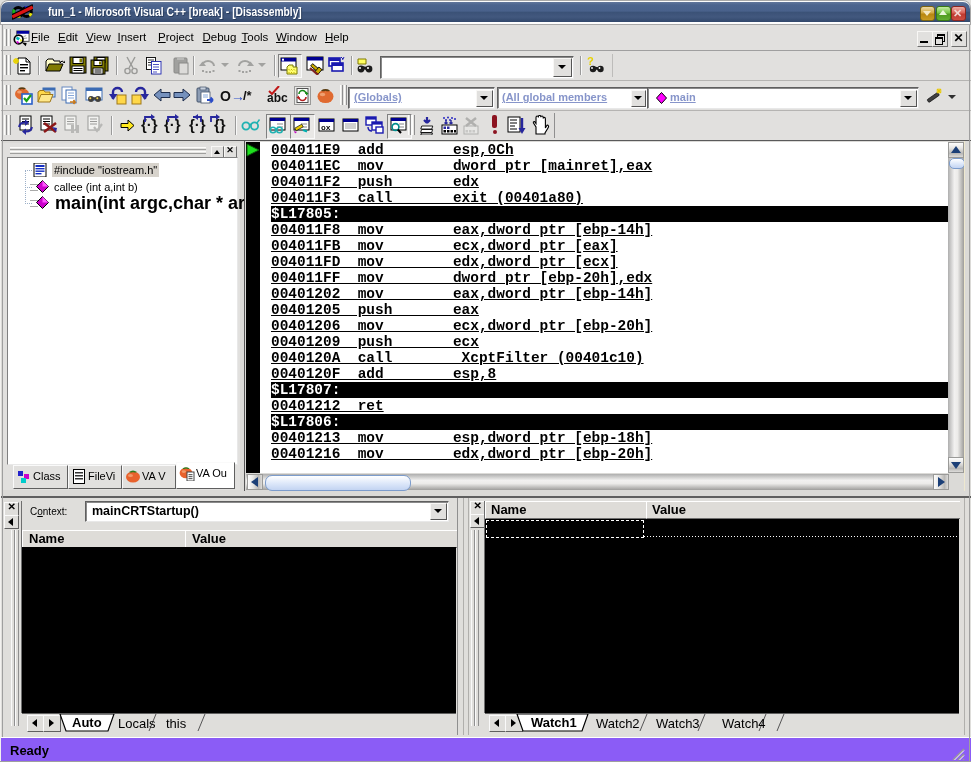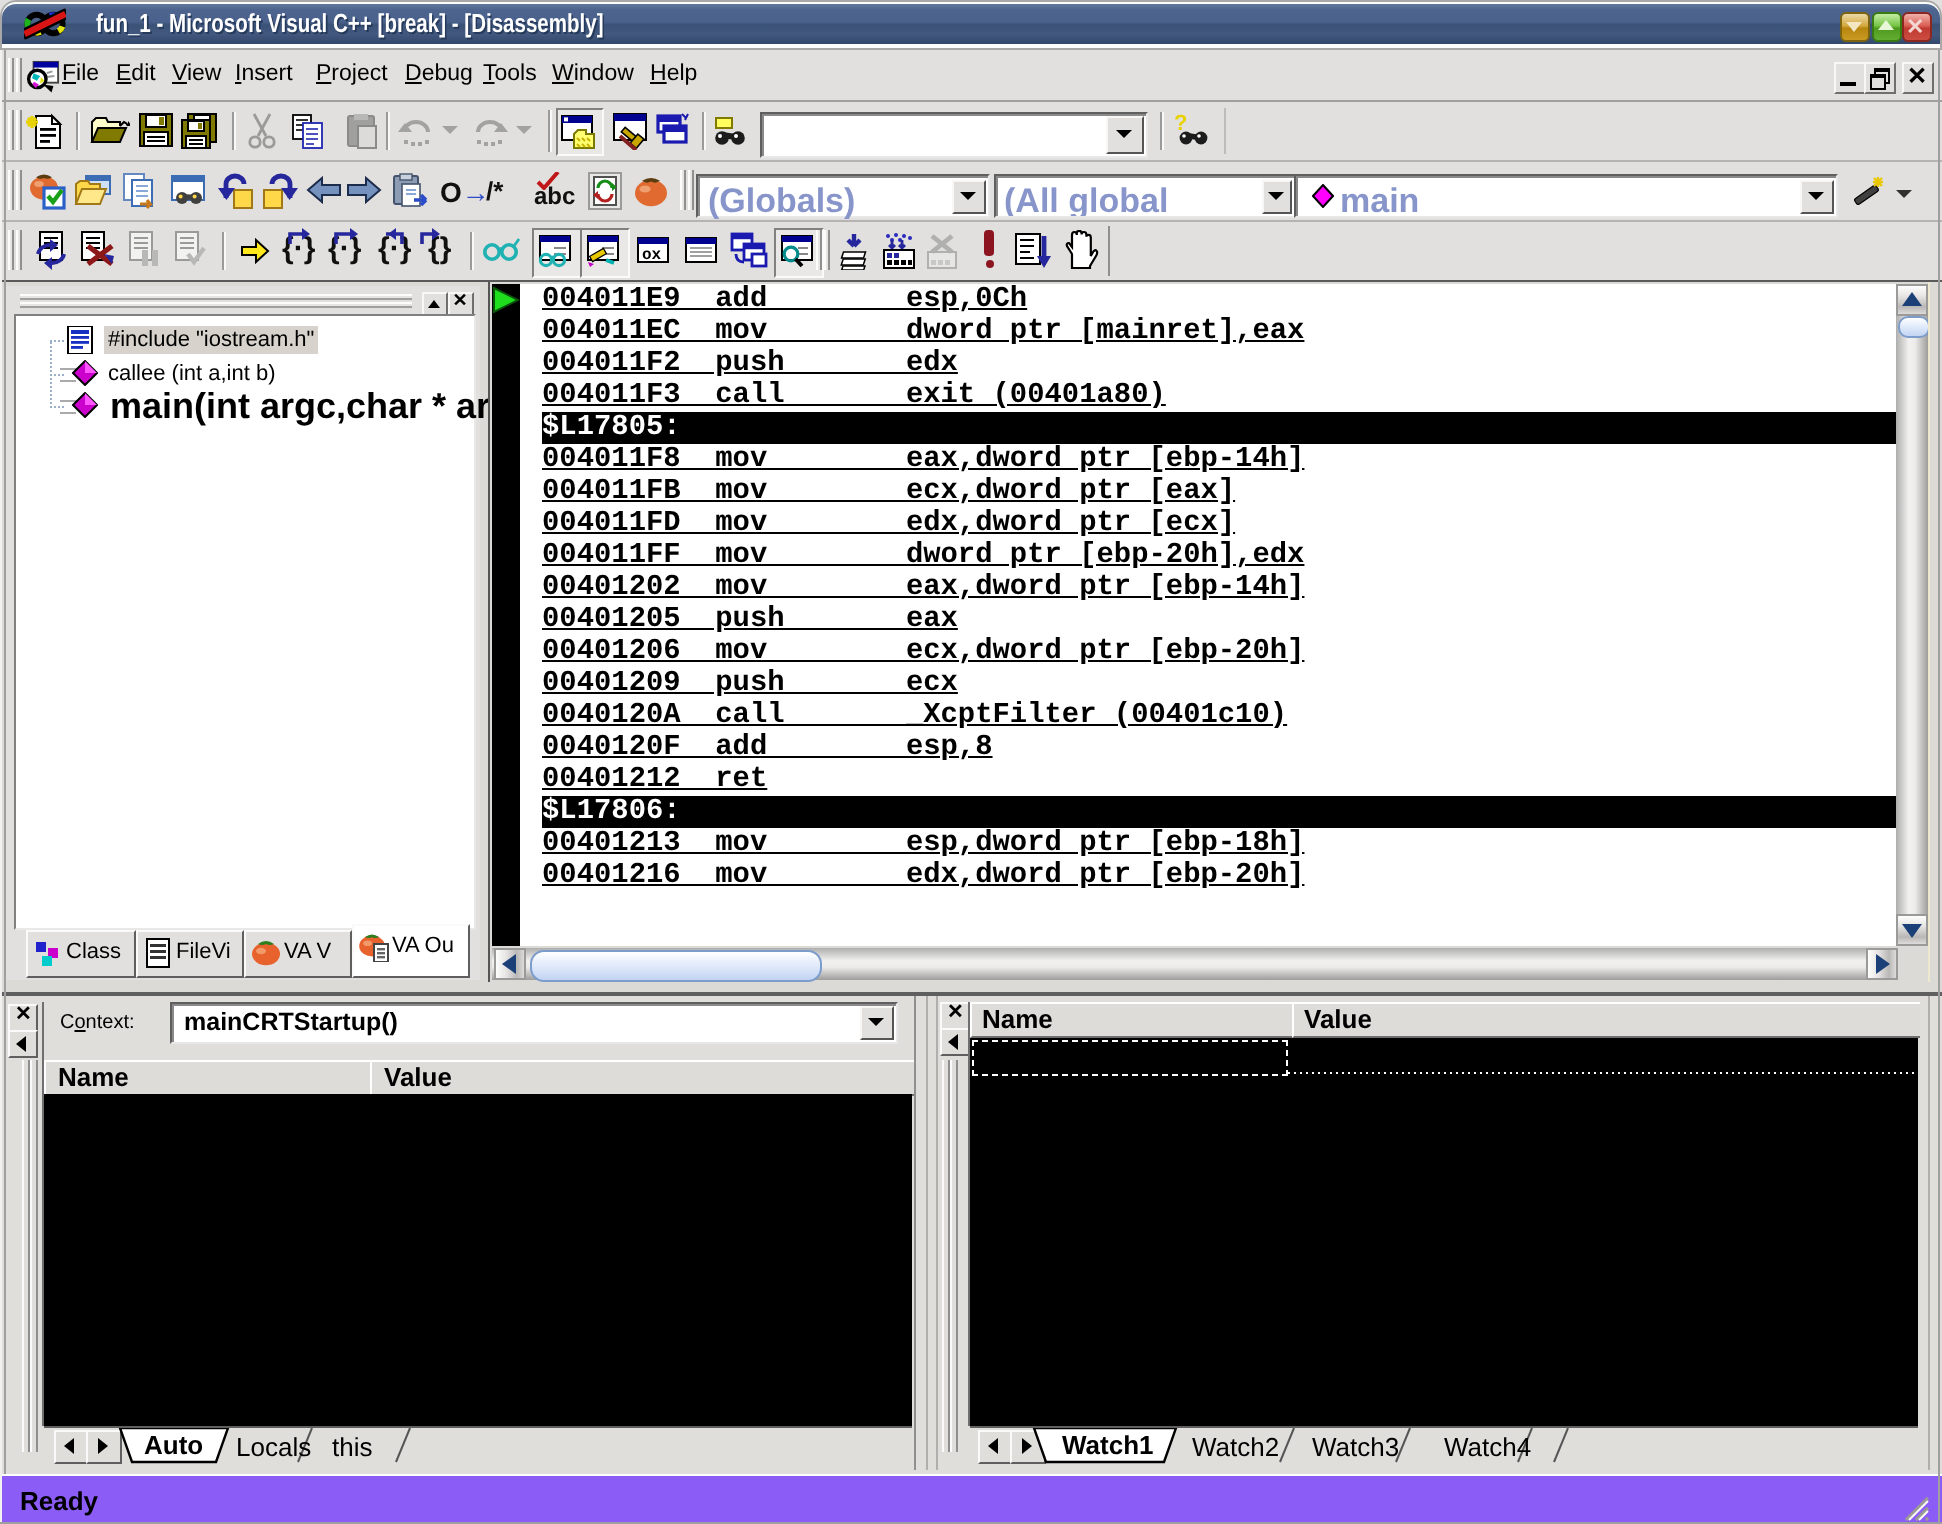--- a/index.html
+++ b/index.html
@@ -21,21 +21,21 @@
 .c3d{background:#e1e0de;border:1px solid;border-color:#f8f7f5 #6f6f6f #6f6f6f #f8f7f5;}
 .sunk{border:1px solid;border-color:#808080 #fafafa #fafafa #808080;}
 
 .grip{width:3px;background:linear-gradient(90deg,#fcfcfa 0 1px,#e6e5e3 1px 2px,#8f8f8f 2px 3px);}
 .vsep{width:1px;background:#9a9a9a;border-right:1px solid #f8f8f8;}
 .toolrow{left:0;width:971px;height:29px;background:#e1e0de;border-bottom:1px solid #b5b4b2;}
 
 .combo{background:#fff;border:1px solid;border-color:#5f5f5f #e8e8e8 #e8e8e8 #5f5f5f;box-shadow:1px 1px 0 #8a8a8a inset;}
 .dropbtn{background:#e1e0de;border:1px solid;border-color:#f8f7f5 #555 #555 #f8f7f5;}
 .darr{width:0;height:0;border-left:4px solid transparent;border-right:4px solid transparent;border-top:4px solid #000;}
-.combotext{color:#8795ca;font-weight:bold;font-size:17px;top:3px;}
+.combotext{color:#8795ca;font-weight:bold;font-size:11px;top:3px;text-decoration:underline;}
 
 #wstree{font-size:11px;color:#000;}
 
 #disasm{font-family:"Liberation Mono",monospace;font-weight:bold;font-size:14.45px;line-height:16px;color:#000;height:331px;overflow:hidden;}
 .dline{height:16px;white-space:pre;}
 .lblrow{background:#000;color:#fff;margin-left:-2px;padding-left:2px;width:677px;}
 
 .sbtrackv{background:linear-gradient(90deg,#aeaeae 0%,#f2f1f0 40%,#ecebe9 60%,#9e9d9b 100%);}
 .sbtrackh{background:linear-gradient(180deg,#aeaeae 0%,#f2f1f0 40%,#ecebe9 60%,#9e9d9b 100%);}
 .sbbtnv{background:linear-gradient(180deg,#fdfdfd 0%,#e7e6e4 35%,#b9b8b6 75%,#dddcda 100%);border:1px solid #9a9a98;}
@@ -662,20 +662,21 @@
 <div class="dline">004011F8  mov        eax,dword ptr [ebp-14h]</div>
 <div class="dline">004011FB  mov        ecx,dword ptr [eax]</div>
 <div class="dline">004011FD  mov        edx,dword ptr [ecx]</div>
 <div class="dline">004011FF  mov        dword ptr [ebp-20h],edx</div>
 <div class="dline">00401202  mov        eax,dword ptr [ebp-14h]</div>
 <div class="dline">00401205  push       eax</div>
 <div class="dline">00401206  mov        ecx,dword ptr [ebp-20h]</div>
 <div class="dline">00401209  push       ecx</div>
 <div class="dline">0040120A  call       _XcptFilter (00401c10)</div>
 <div class="dline">0040120F  add        esp,8</div>
+<div class="dline lblrow">$L17807:</div>
 <div class="dline">00401212  ret</div>  
     <div class="dline lblrow">$L17806:</div>
 <div class="dline">00401213  mov        esp,dword ptr [ebp-18h]</div>
 <div class="dline">00401216  mov        edx,dword ptr [ebp-20h]</div>
 </div>
 
 <div class="abs sbtrackv" style="left:948px;top:142px;width:16px;height:331px;"></div>
 <div class="abs sbbtnv" style="left:948px;top:142px;width:14px;height:14px;">
     <div class="arr-up abs" style="left:2px;top:3px;"></div>
   </div>

